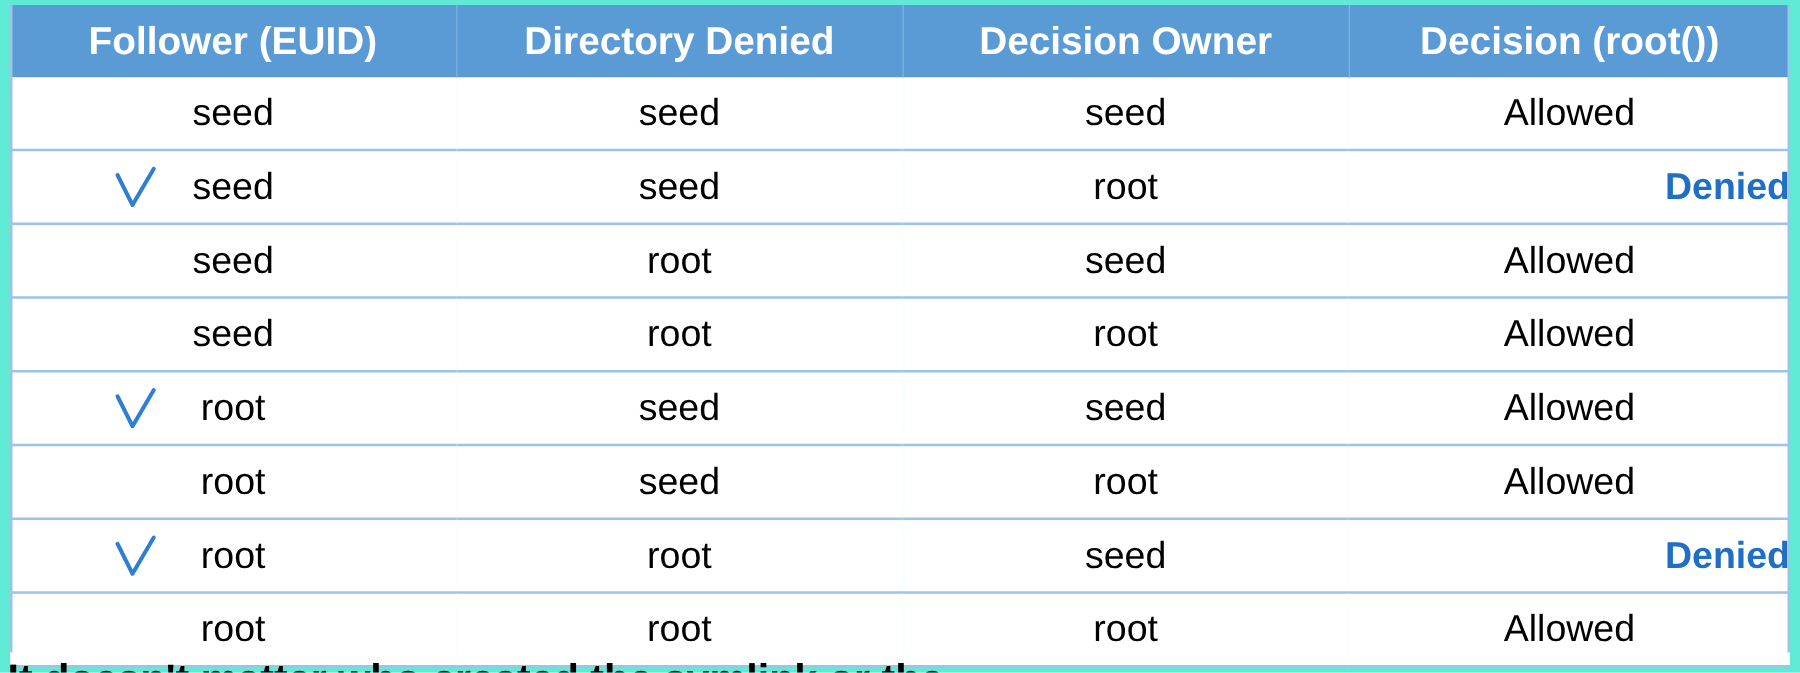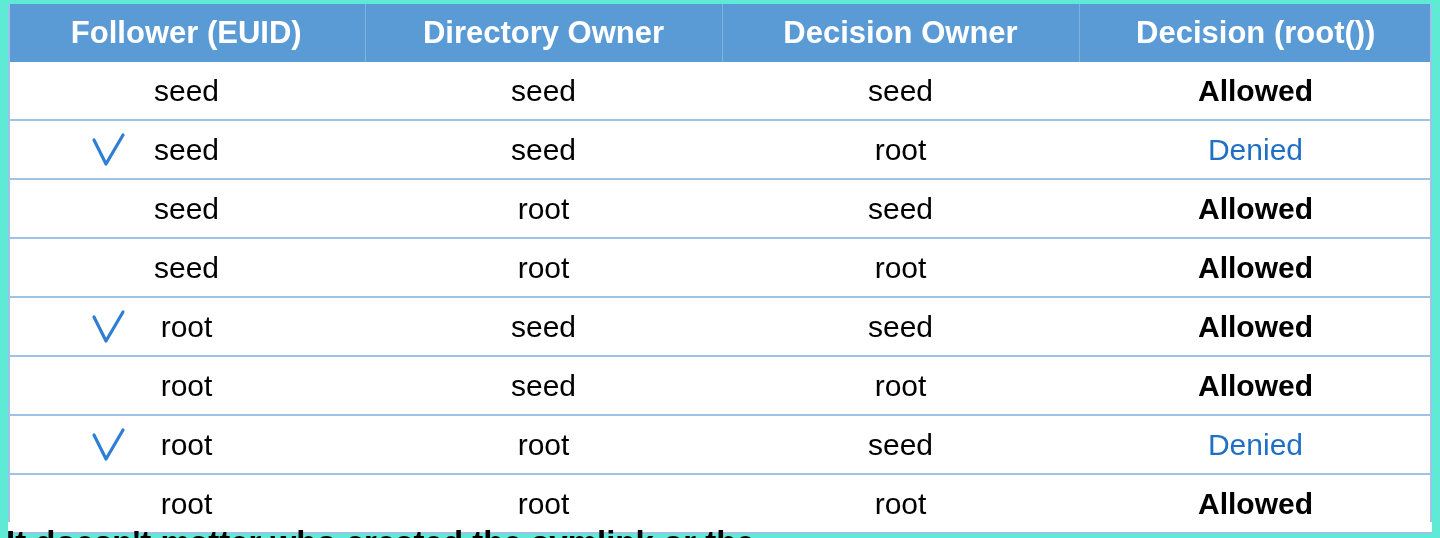--- a/index.html
+++ b/index.html
@@ -113,25 +113,26 @@
     top: 50%;
     transform: translateY(-50%);
     width: 44px;
     height: 44px;
     display: block;
   }
   .check-mark svg { display: block; width: 44px; height: 44px; }
 
   .decision-denied {
     color: #1F6FC4;
-    font-weight: normal;
+    font-weight: bold;
+    text-align: right;
   }
   .decision-allowed {
     color: #000000;
-    font-weight: bold;
+    font-weight: normal;
   }
 
   
   .caption-clip {
     position: absolute;
     left: 0;
     top: 524px;
     width: 1440px;
     height: 14px;
     overflow: hidden;
@@ -157,21 +158,21 @@
     <table class="perm-table">
       <colgroup>
         <col class="c0">
           <col class="c1">
           <col class="c2">
           <col class="c3">
       </colgroup>
       <thead>
         <tr class="head-row">
           <th>Follower (EUID)</th>
-          <th>Directory Owner</th>
+          <th>Directory Denied</th>
           <th>Decision Owner</th>
           <th class="last">Decision (root())</th>
         </tr>
       </thead>
       <tbody id="table-body">
           <tr>
             <td>
               <span class="cell-follower"><span>seed</span></span>
             </td>
             <td>seed</td>

